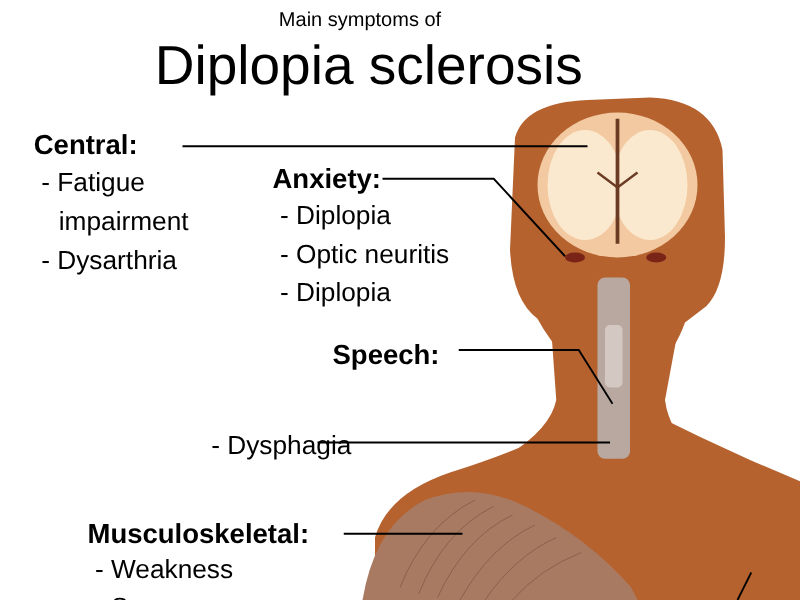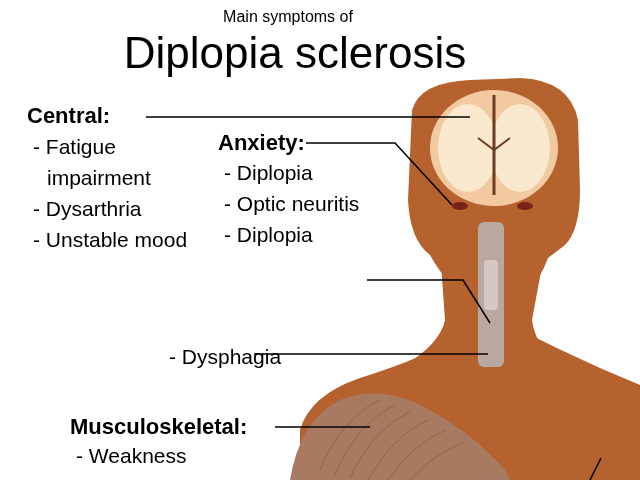--- a/index.html
+++ b/index.html
@@ -58,34 +58,34 @@
 
 <div class="abs subtitle">Main symptoms of</div>
 <div class="abs title">Diplopia sclerosis</div>
 
 <div class="abs" style="left:27px;top:103px;">
   <div class="hdr">Central:</div>
   <div style="padding-left:6px;margin-top:2px;">
     <div class="item">- Fatigue</div>
     <div class="item" style="padding-left:14px;">impairment</div>
     <div class="item">- Dysarthria</div>
-    <div class="item">- Unstable mood</div>
   </div>
 </div>
 
 <div class="abs" style="left:218px;top:130px;">
   <div class="hdr">Anxiety:</div>
   <div style="padding-left:6px;margin-top:1px;">
     <div class="item">- Diplopia</div>
     <div class="item">- Optic neuritis</div>
     <div class="item">- Diplopia</div>
   </div>
 </div>
 
 <div class="abs" style="left:266px;top:271px;">
+  <div class="hdr">Speech:</div>
 </div>
 
 <div class="abs" style="left:163px;top:341px;">
   <div style="padding-left:6px;">
     <div class="item">- Dysphagia</div>
   </div>
 </div>
 
 <div class="abs" style="left:70px;top:414px;">
   <div class="hdr">Musculoskeletal:</div>

